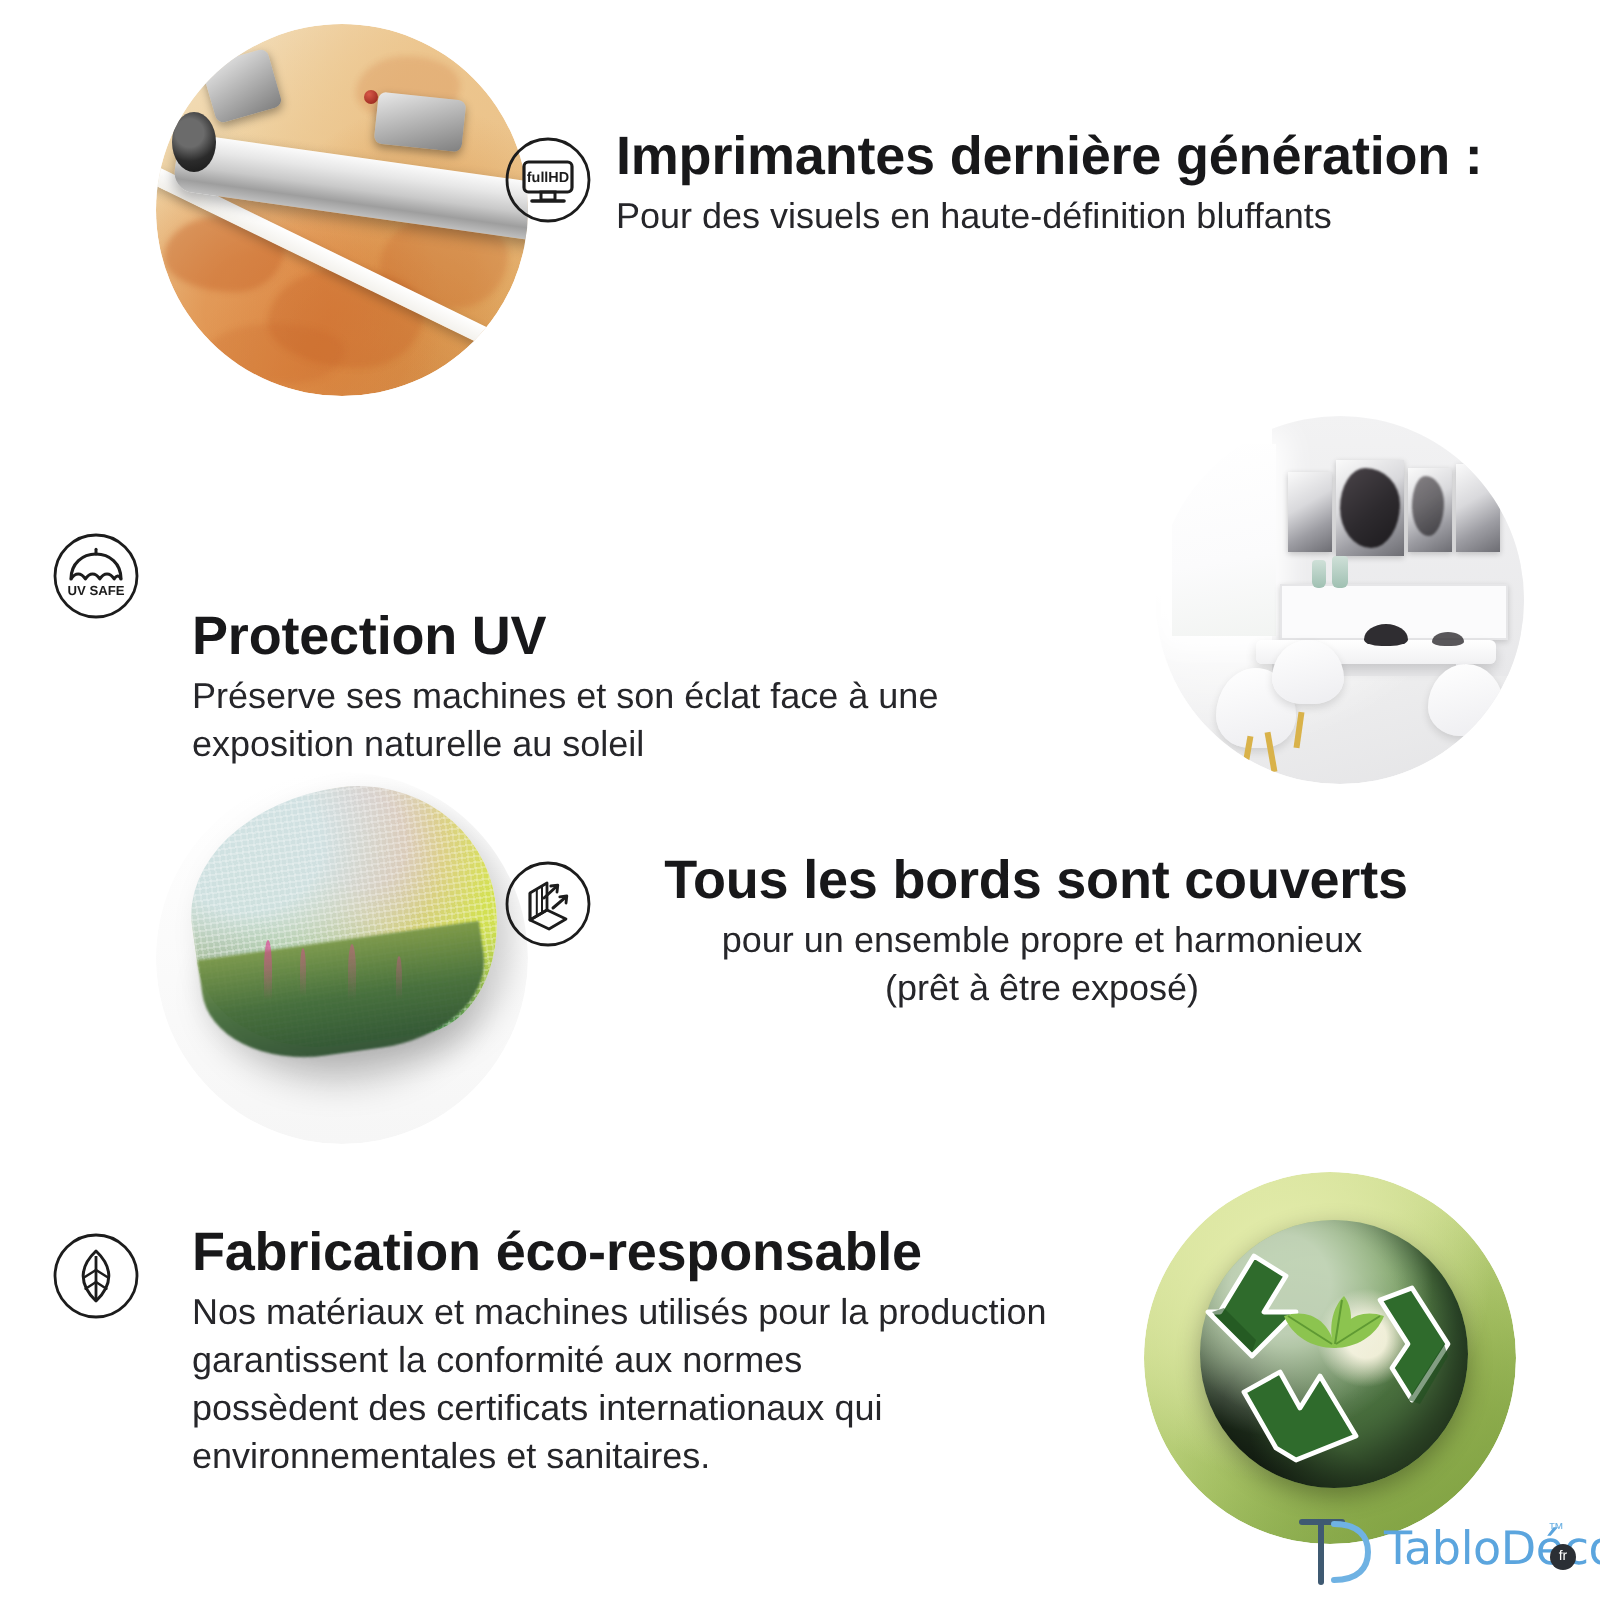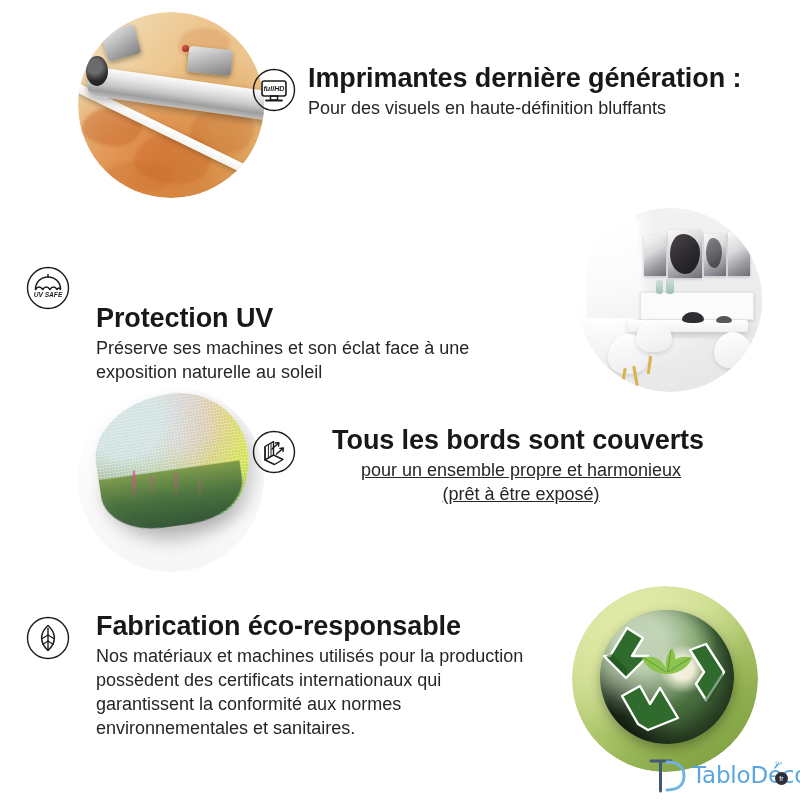--- a/index.html
+++ b/index.html
@@ -211,41 +211,40 @@
   }
   .recycle-svg { position: absolute; }
   .leaf-svg { position: absolute; }
 
   
   .feature { position: absolute; }
   .feat-icon {
     position: absolute;
     width: 44px;
     height: 44px;
-    font-style: italic;
   }
   .feat-text { position: absolute; }
   .feat-title {
     margin: 0;
     font-size: 27px;
     font-weight: 700;
     letter-spacing: -0.1px;
     color: #18181a;
     line-height: 1.2;
     white-space: nowrap;
   }
   .feat-body {
     margin: 3px 0 0 0;
     font-size: 18px;
     font-weight: 400;
     color: #26262a;
     line-height: 1.32;
   }
   .feat-body .ln { display: block; }
-  .indent { margin-left: 6px; text-decoration: underline; }
+  .indent { margin-left: 6px; }
 
   
   .logo {
     position: absolute;
     left: 648px;
     top: 756px;
     width: 146px;
     height: 40px;
   }
   .logo-mark { position: absolute; left: 0; top: 2px; }
@@ -455,22 +454,22 @@
         <path d="M22 19 L16.2 22.6" fill="none" stroke="#1c1c1c" stroke-width="1.2" stroke-linecap="round"></path>
         <path d="M22 19 L27.8 22.6" fill="none" stroke="#1c1c1c" stroke-width="1.2" stroke-linecap="round"></path>
         <path d="M22 25 L16.8 28.4" fill="none" stroke="#1c1c1c" stroke-width="1.2" stroke-linecap="round"></path>
         <path d="M22 25 L27.2 28.4" fill="none" stroke="#1c1c1c" stroke-width="1.2" stroke-linecap="round"></path>
       </svg>
     </div>
     <div class="feat-text" style="left:70px; top:0px; width:490px;">
       <h3 class="feat-title">Fabrication éco-responsable</h3>
       <p class="feat-body">
         <span class="ln">Nos matériaux et machines utilisés pour la production</span>
+        <span class="ln">garantissent la conformité aux normes</span>
         <span class="ln">possèdent des certificats internationaux qui</span>
-        <span class="ln">garantissent la conformité aux normes</span>
         <span class="ln">environnementales et sanitaires.</span>
       </p>
     </div>
   </div>
 
   <div class="logo">
     <div class="logo-mark">
       <svg width="40" height="36" viewBox="0 0 40 36" aria-hidden="true">
         <path d="M3 3 L23 3" stroke="#3f5a72" stroke-width="3" stroke-linecap="round" fill="none"></path>
         <path d="M12.5 3 L12.5 33" stroke="#3f5a72" stroke-width="3" stroke-linecap="round" fill="none"></path>

